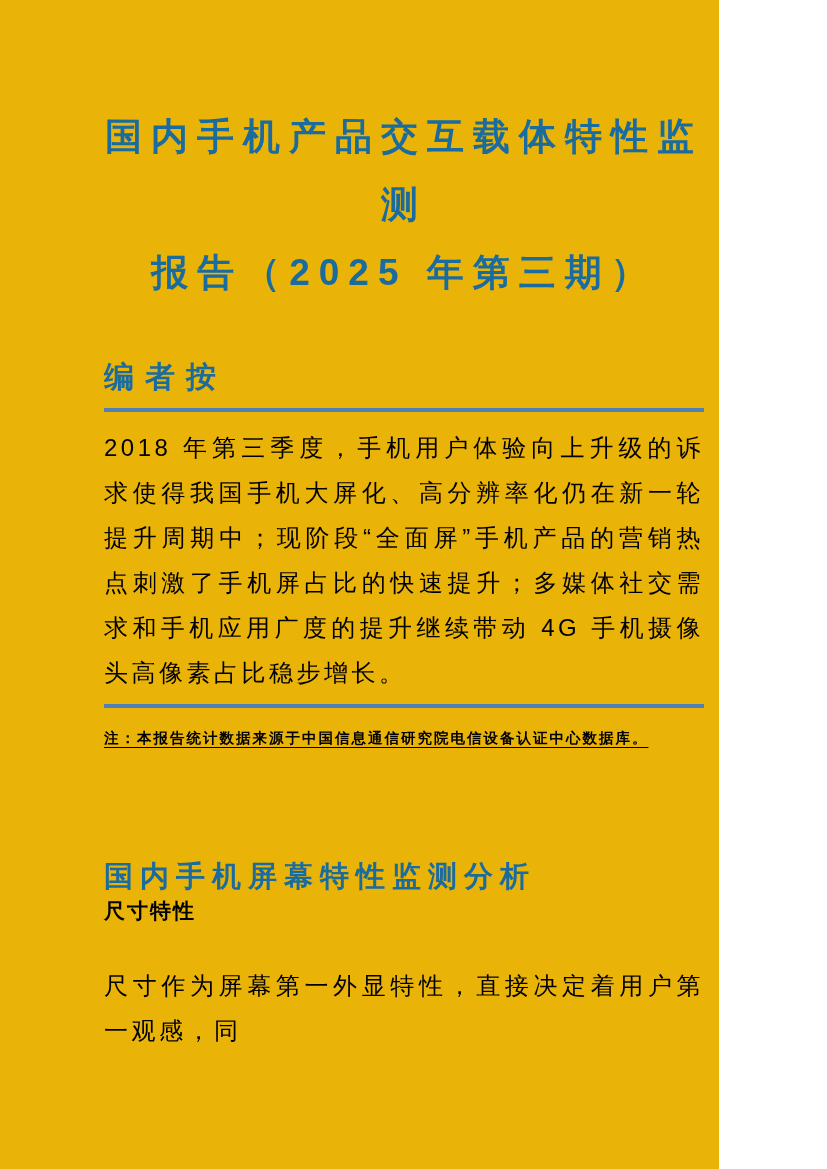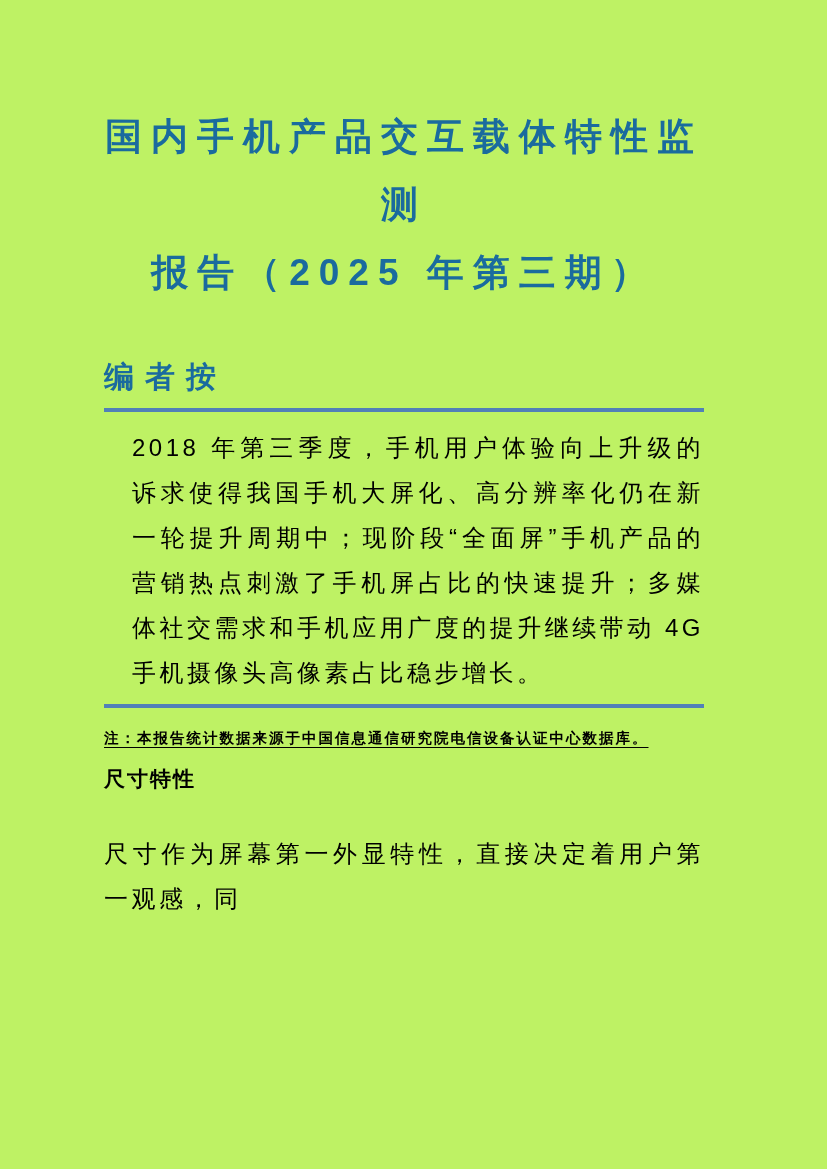--- a/index.html
+++ b/index.html
@@ -3,23 +3,23 @@
 <meta charset="utf-8">
 <style>
   * { margin: 0; padding: 0; box-sizing: border-box; }
   html, body { background: #ffffff; }
   body {
     font-family: "Liberation Sans", sans-serif;
     color: #000000;
   }
   .page {
     position: relative;
-    width: 827px;
+    width: 719px;
     height: 1169px;
-    background: #bef264;
+    background: #eab308;
     overflow: hidden;
   }
   .content {
     position: absolute;
     left: 104px;
     top: 0;
     width: 600px;
   }
   .report-title {
     margin-top: 103px;
@@ -48,39 +48,38 @@
   }
   .rule-top { margin-top: 11px; }
   .rule-bottom { margin-top: 9px; }
   .body-para {
     font-size: 24px;
     line-height: 45px;
     letter-spacing: 3.5px;
     text-align: justify;
     color: #000000;
   }
-  .editor-body { margin-top: 13px; margin-left: 28px; }
+  .editor-body { margin-top: 13px; }
   .footnote {
     margin-top: 19px;
     font-size: 14.5px;
     line-height: 22px;
     letter-spacing: 2px;
     font-weight: 600;
     text-decoration: underline;
     text-underline-offset: 4px;
   }
   .screen-heading {
     margin-top: 107px;
     font-size: 29px;
     line-height: 40px;
     letter-spacing: 7px;
   }
   .screen-intro { margin-top: 18px; }
   .sub-heading {
-    margin-top: 15px;
     font-size: 21px;
     line-height: 30px;
     font-weight: bold;
     letter-spacing: 2px;
     color: #000000;
   }
   .size-body { margin-top: 37px; }
 </style>
 </head>
 <body>
@@ -96,20 +95,21 @@
     <h2 class="section-heading editor-heading">编者按</h2>
 
     <div class="rule rule-top"></div>
 
     <p class="body-para editor-body">2018 年第三季度，手机用户体验向上升级的诉求使得我国手机大屏化、高分辨率化仍在新一轮提升周期中；现阶段“全面屏”手机产品的营销热点刺激了手机屏占比的快速提升；多媒体社交需求和手机应用广度的提升继续带动 4G 手机摄像头高像素占比稳步增长。</p>
 
     <div class="rule rule-bottom"></div>
 
     <p class="footnote">注：本报告统计数据来源于中国信息通信研究院电信设备认证中心数据库。</p>
 
+    <h2 class="section-heading screen-heading">国内手机屏幕特性监测分析</h2>
 
 
     <h3 class="sub-heading">尺寸特性</h3>
 
     <p class="body-para size-body">尺寸作为屏幕第一外显特性，直接决定着用户第一观感，同</p>
 
   </div>
 </div>
 
 </body></html>

